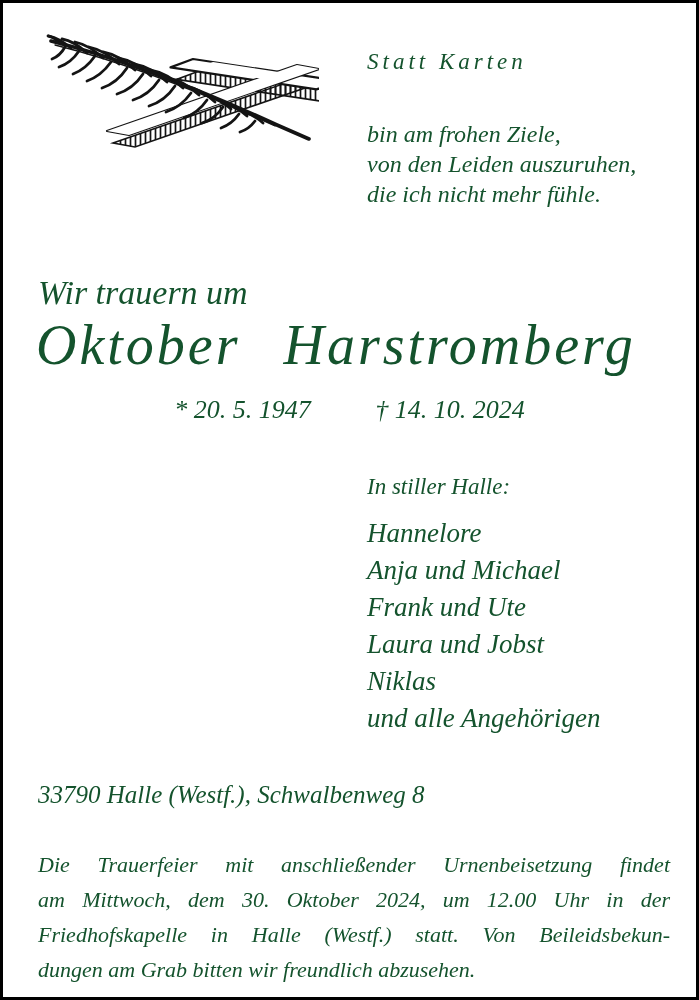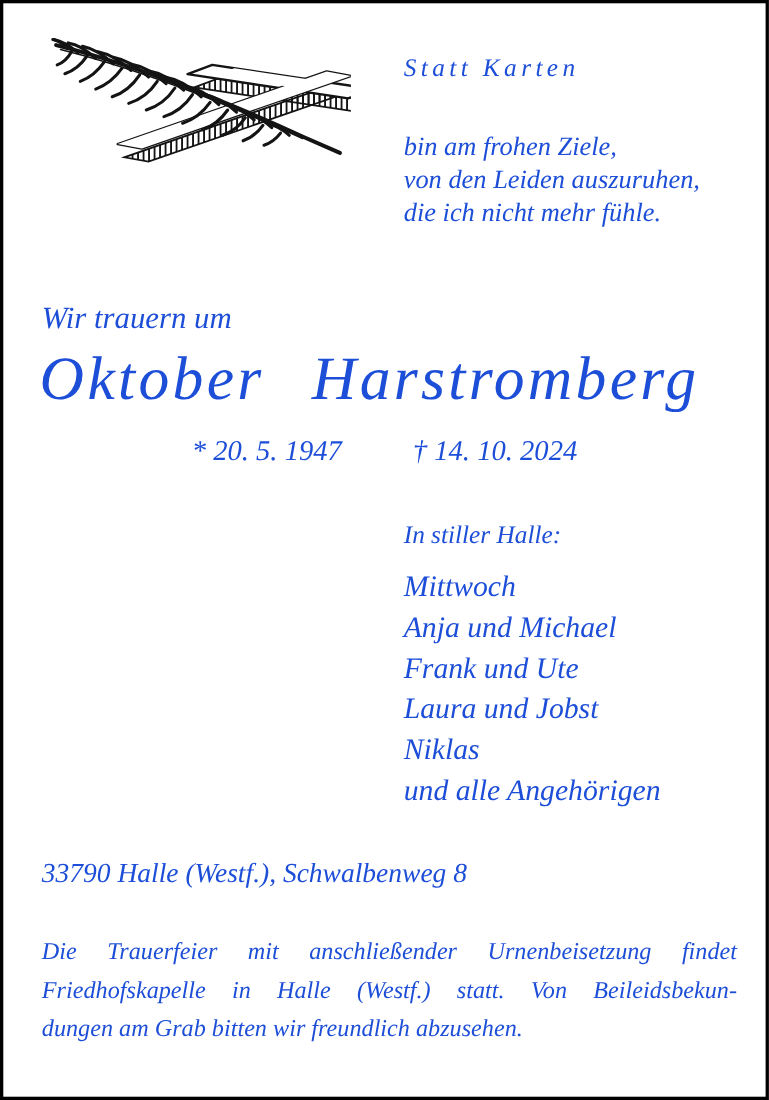--- a/index.html
+++ b/index.html
@@ -5,31 +5,31 @@
   html,body{margin:0;padding:0;background:#6b6b6b;}
   .page{
     position:relative;
     width:699px;height:1000px;
     box-sizing:border-box;
     background:#ffffff;
     border:3px solid #000000;
     overflow:hidden;
     font-family:"Liberation Serif","DejaVu Serif",serif;
     font-style:italic;
-    color:#1d4ed8;
+    color:#14532d;
   }
   .abs{position:absolute;}
   .artwork{left:24px;top:10px;width:292px;height:138px;}
   .header-note{
     left:364px;top:46px;
     font-size:23px;letter-spacing:4px;
   }
   .verse{left:364px;top:116px;font-size:24px;line-height:30px;}
   .verse div{white-space:nowrap;}
-  .intro{left:35px;top:271px;font-size:28px;}
+  .intro{left:35px;top:271px;font-size:34px;}
   .deceased-name{
     left:33px;top:310px;
     font-size:56px;line-height:1.15;
     letter-spacing:3px;word-spacing:26px;
     white-space:nowrap;
   }
   .dates{left:0;right:0;top:392px;text-align:center;font-size:26px;}
   .dates .birth{margin-right:22px;}
   .dates .death{margin-left:36px;}
   .mourning-label{left:364px;top:471px;font-size:23px;}
@@ -128,29 +128,30 @@
   <div class="abs deceased-name">Oktober Harstromberg</div>
 
   <div class="abs dates">
     <span class="birth">* 20. 5. 1947</span>
     <span class="death">† 14. 10. 2024</span>
   </div>
 
   <div class="abs mourning-label">In stiller Halle:</div>
 
   <div class="abs mourners">
-      <div>Mittwoch</div>
+      <div>Hannelore</div>
       <div>Anja und Michael</div>
       <div>Frank und Ute</div>
       <div>Laura und Jobst</div>
       <div>Niklas</div>
       <div>und alle Angehörigen</div>
     </div>
 
   <div class="abs address">33790 Halle (Westf.), Schwalbenweg 8</div>
 
   <div class="abs funeral">
       <div class="funeral-line">Die Trauerfeier mit anschließender Urnenbeisetzung findet</div>
+      <div class="funeral-line">am Mittwoch, dem 30. Oktober 2024, um 12.00 Uhr in der</div>
       <div class="funeral-line">Friedhofskapelle in Halle (Westf.) statt. Von Beileidsbekun-</div>
       <div class="funeral-line">dungen am Grab bitten wir freundlich abzusehen.</div>
     </div>
 
 </div>
 
 </body></html>

